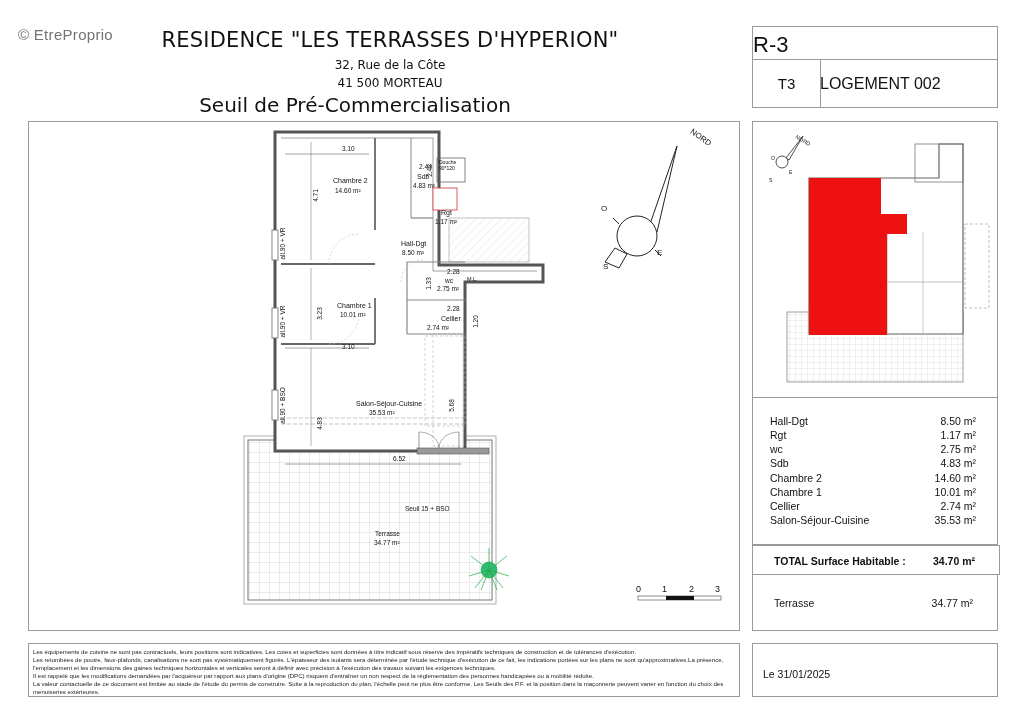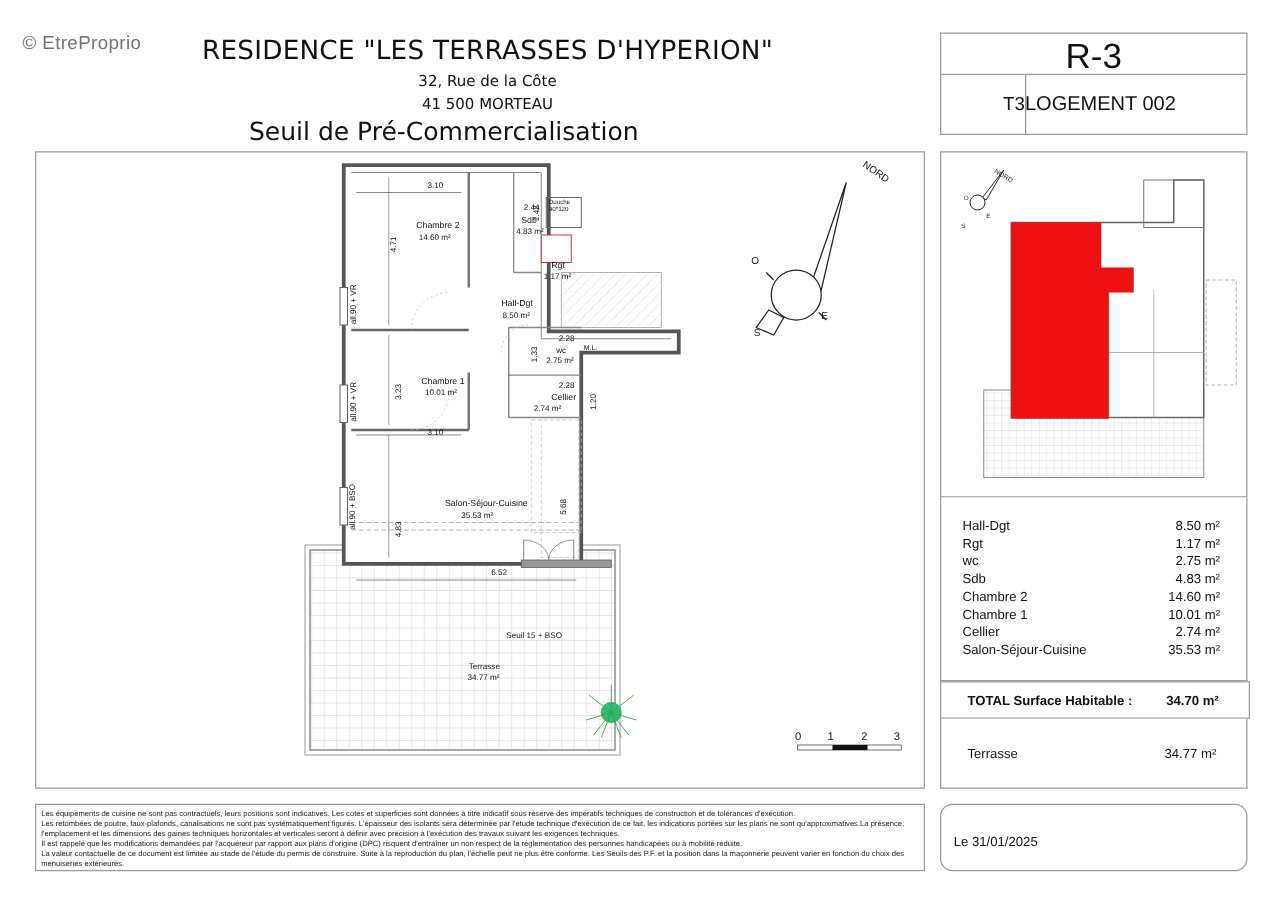--- a/index.html
+++ b/index.html
@@ -8,32 +8,32 @@
   .abs { position:absolute; }
   .watermark { left:18px; top:26px; font-size:15px; color:#737373; letter-spacing:0.3px; }
   .title { left:60px; width:660px; top:28px; text-align:center; font-family:"DejaVu Sans", sans-serif;
            font-size:21px; letter-spacing:0.2px; }
   .addr1 { left:60px; width:660px; top:58px; text-align:center; font-family:"DejaVu Sans", sans-serif; font-size:12px; }
   .addr2 { left:60px; width:660px; top:76px; text-align:center; font-family:"DejaVu Sans", sans-serif; font-size:12px; }
   .subtitle { left:60px; width:590px; top:93px; text-align:center; font-family:"DejaVu Sans", sans-serif; font-size:20px; }
   .box { border:1px solid #9a9a9a; box-sizing:border-box; background:#fff; }
   .rbox { left:752px; top:26px; width:246px; height:82px; }
   .rbox .r3 { position:absolute; left:0; top:0; width:100%; height:32px; border-bottom:1px solid #9a9a9a;
-              text-align:center; font-size:28px; line-height:36px; }
+              font-size:22px; line-height:36px; }
   .rbox .typ { position:absolute; left:0; top:32px; width:67px; height:49px; border-right:1px solid #9a9a9a;
-               text-align:right; line-height:49px; font-size:15px; }
+               text-align:center; line-height:49px; font-size:15px; }
   .rbox .log { position:absolute; left:67px; top:32px; width:177px; height:49px; text-align:left;
                line-height:49px; font-size:16px; }
   .planbox { left:28px; top:121px; width:712px; height:510px; }
   .minibox { left:752px; top:121px; width:246px; height:277px; }
   .surfbox { left:752px; top:398px; width:246px; height:147px; border-top:none; }
   .totalbox { left:752px; top:545px; width:248px; height:30px; }
   .terbox { left:752px; top:575px; width:246px; height:56px; border-top:none; }
   .notebox { left:28px; top:643px; width:712px; height:54px; }
-  .datebox { left:752px; top:643px; width:246px; height:54px;border-radius:10px; }
+  .datebox { left:752px; top:643px; width:246px; height:54px; }
   .surf-row { position:absolute; left:17px; width:206px; height:15px; font-size:10.5px; }
   .surf-row .lbl { position:absolute; left:0; }
   .surf-row .val { position:absolute; right:0; }
   .total-lbl { position:absolute; left:21px; top:9px; font-size:10.5px; font-weight:bold; }
   .total-val { position:absolute; right:24px; top:9px; font-size:10.5px; font-weight:bold; }
   .ter-lbl { position:absolute; left:21px; top:22px; font-size:10.5px; }
   .ter-val { position:absolute; right:24px; top:22px; font-size:10.5px; }
   .notes { position:absolute; left:4px; top:4px; width:700px; font-size:6.1px; line-height:8px; color:#222; }
   .notes p { margin:0; }
   .date { position:absolute; left:10px; top:24px; font-size:10.5px; }

